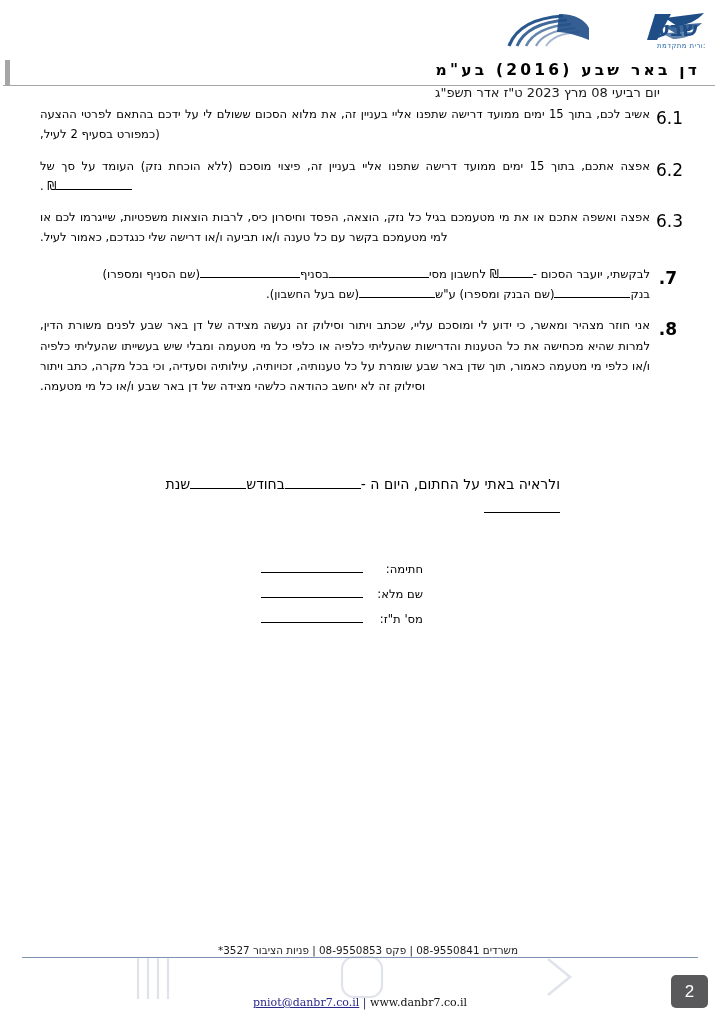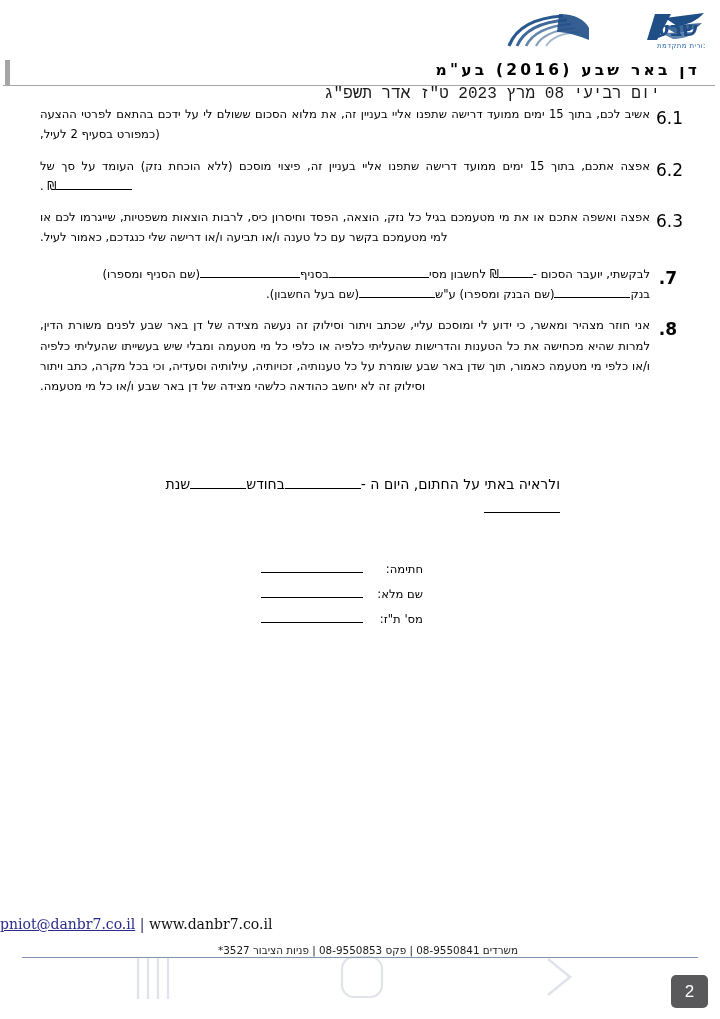--- a/index.html
+++ b/index.html
@@ -64,25 +64,24 @@
     top: 25px;
     left: 3px;
     width: 712px;
     height: 0;
     border-top: 1.6px solid #a6a6a6;
   }
   .doc-date {
     position: absolute;
     top: 25px;
     right: 60px;
-    font-size: 16px;
+    font-size: 13px;
     color: #1a1a1a;
     direction: rtl;
     white-space: nowrap;
-    font-family: Liberation Mono, monospace;
   }
 
   
   .body-area {
     position: absolute;
     top: 104px;
     right: 40px;
     left: 40px;
     direction: rtl;
   }
@@ -187,26 +186,26 @@
     left: 8px;
     width: 720px;
     text-align: center;
     direction: rtl;
     font-size: 10.4px;
     color: #1a1a1a;
     white-space: nowrap;
   }
   .footer-line2 {
     position: absolute;
-    top: 916px;
+    top: 996px;
     left: 0;
     width: 720px;
-    text-align: left;
+    text-align: center;
     direction: ltr;
-    font-size: 14px;
+    font-size: 11px;
     color: #1d1d5c;
     font-family: "DejaVu Serif", "Liberation Serif", serif;
     white-space: nowrap;
   }
   .footer-line2 .mail {
     color: #2a2a8c;
     text-decoration: underline;
   }
   .footer-line2 .sep { color: #1d1d5c; text-decoration: none; }
   .footer-line2 .site { color: #111111; text-decoration: none; }

